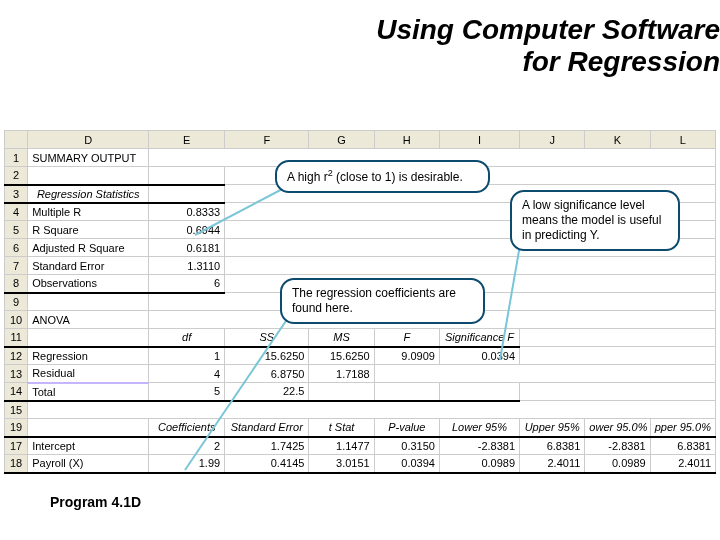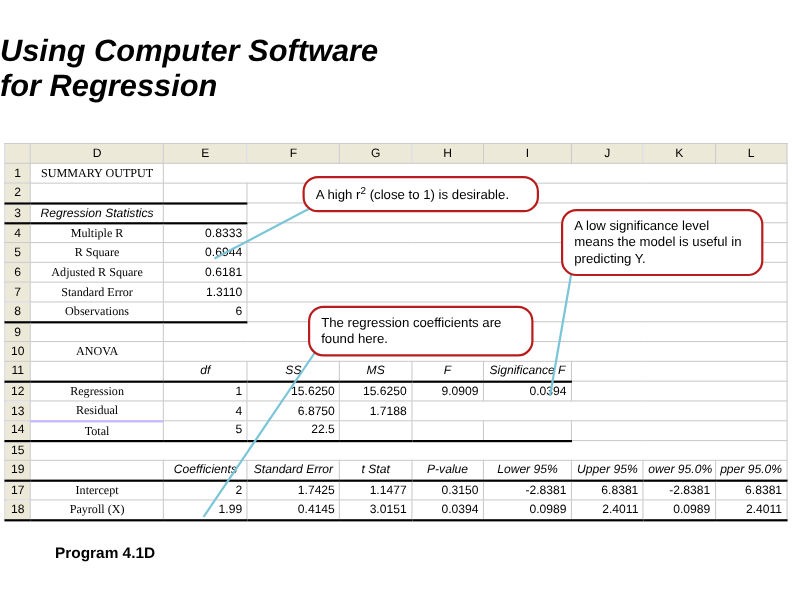--- a/index.html
+++ b/index.html
@@ -9,22 +9,22 @@
     height: 540px;
     background: #fff;
     font-family: Arial, Helvetica, sans-serif;
     position: relative;
     overflow: hidden;
   }
   .title {
     font-size: 28px;
     font-weight: bold;
     font-style: italic;
-    text-align: left;
-    padding-top: 30px;
+    text-align: right;
+    padding-top: 14px;
     line-height: 1.15;
   }
   .sheet {
     position: absolute;
     left: 4px;
     top: 130px;
     width: 712px;
     font-size: 11px;
     color: #000;
   }
@@ -49,41 +49,41 @@
   }
   th.rownum {
     width: 22px;
     background: #ece9d8;
     text-align: center;
   }
   td.rownum {
     background: #ece9d8;
     text-align: center;
   }
-  td.left { text-align: center; font-family: Liberation Serif, serif; }
+  td.left { text-align: left; }
   td.center { text-align: center; }
   td.italic { font-style: italic; margin-left: 47px; }
   .hr-thick td {
     border-bottom: 2px solid #000;
   }
   .hr-top td {
     border-top: 2px solid #000;
   }
   .footer {
     position: absolute;
     left: 50px;
     bottom: 30px;
     font-size: 14px;
     font-weight: bold;
     margin-top: 15px;
   }
   .callout {
     position: absolute;
     background: #fff;
-    border: 2px solid #b91c1c;
+    border: 2px solid #0c4a6e;
     border-radius: 14px;
     padding: 6px 10px;
     font-size: 12px;
     line-height: 1.25;
     z-index: 5;
   }
   .callout-sup { font-size: 9px; vertical-align: super; }
   svg.overlay {
     position: absolute;
     left: 0; top: 0;
@@ -264,21 +264,21 @@
   <td>0.0989</td>
   <td>2.4011</td>
         </tr>
 </tbody>
 </table>
 </div>
 
 <div class="callout" style="left:275px; top:160px; width:215px;">
   <span>A high r</span><span class="callout-sup">2</span><span> (close to 1) is desirable.</span>
 </div>
-<div class="callout" style="left:510px; top:190px; width:184px;">
+<div class="callout" style="left:510px; top:190px; width:170px;">
   <span>A low significance level means the model is useful in predicting Y.</span>
 </div>
 <div class="callout" style="left:280px; top:278px; width:205px;">
   <span>The regression coefficients are found here.</span>
 </div>
 
 <svg class="overlay">
   <line x1="290" y1="185" x2="195" y2="235" stroke="#7ac5d8" stroke-width="2"></line>
   <line x1="520" y1="245" x2="500" y2="360" stroke="#7ac5d8" stroke-width="2"></line>
   <line x1="290" y1="315" x2="185" y2="470" stroke="#7ac5d8" stroke-width="2"></line>

